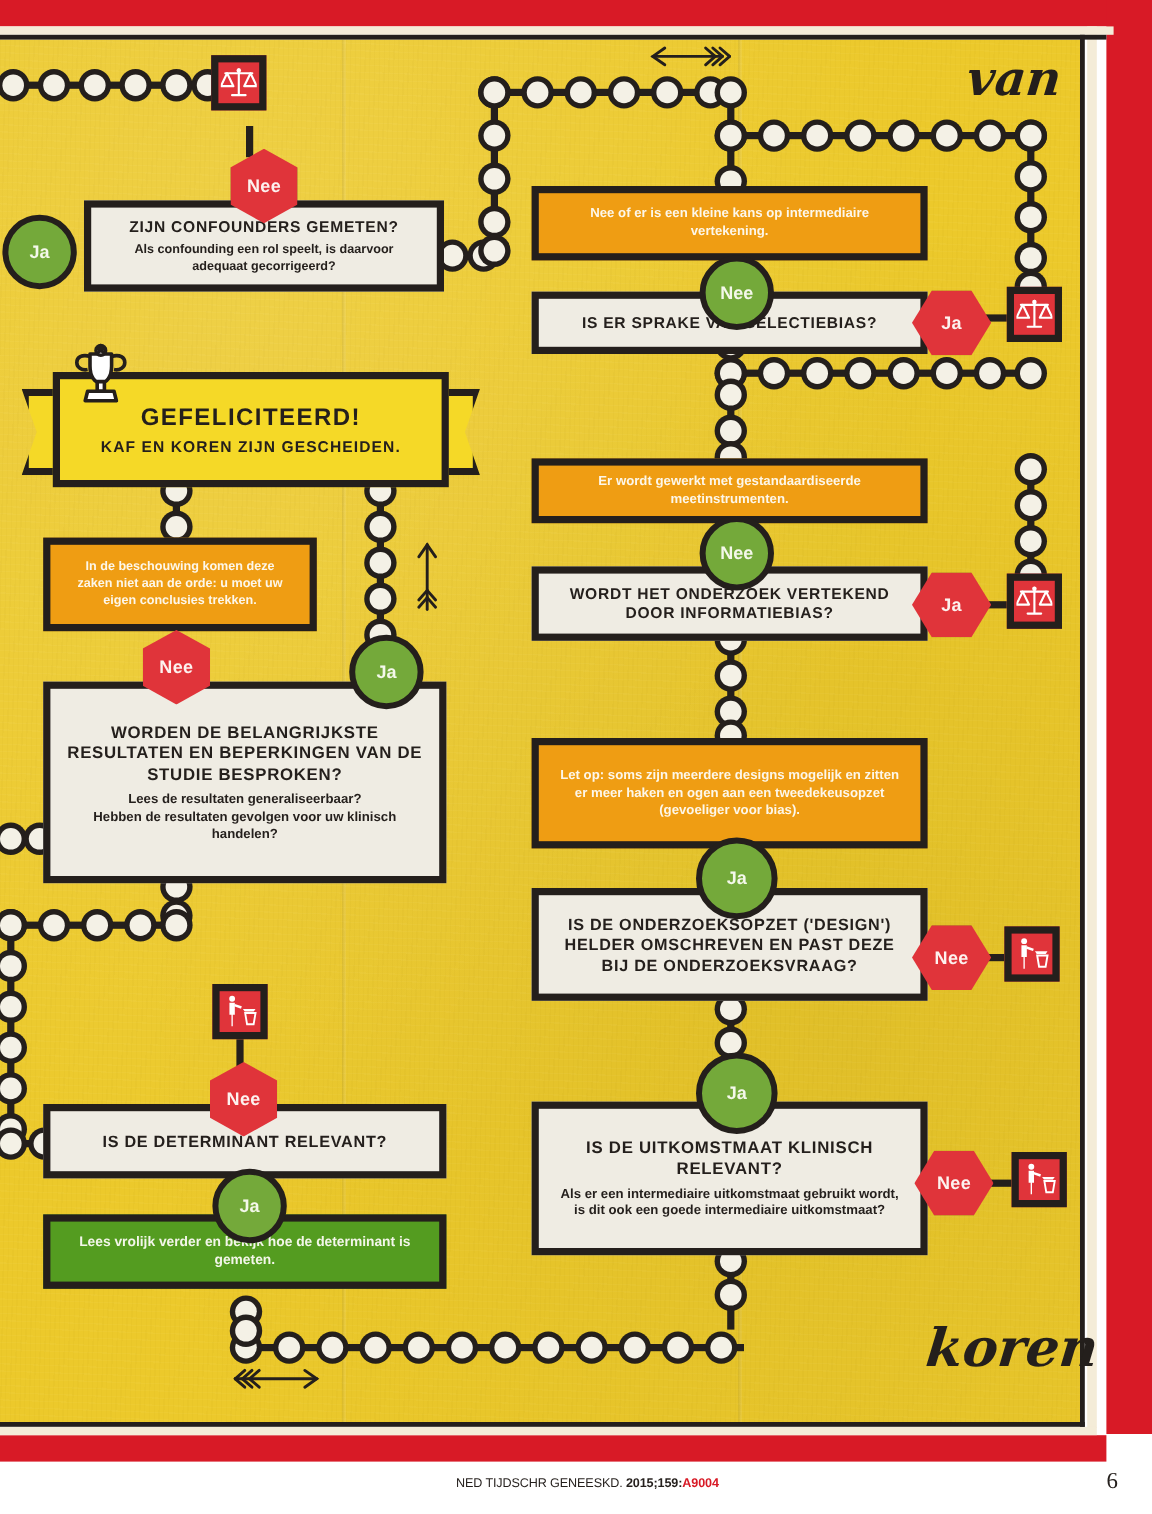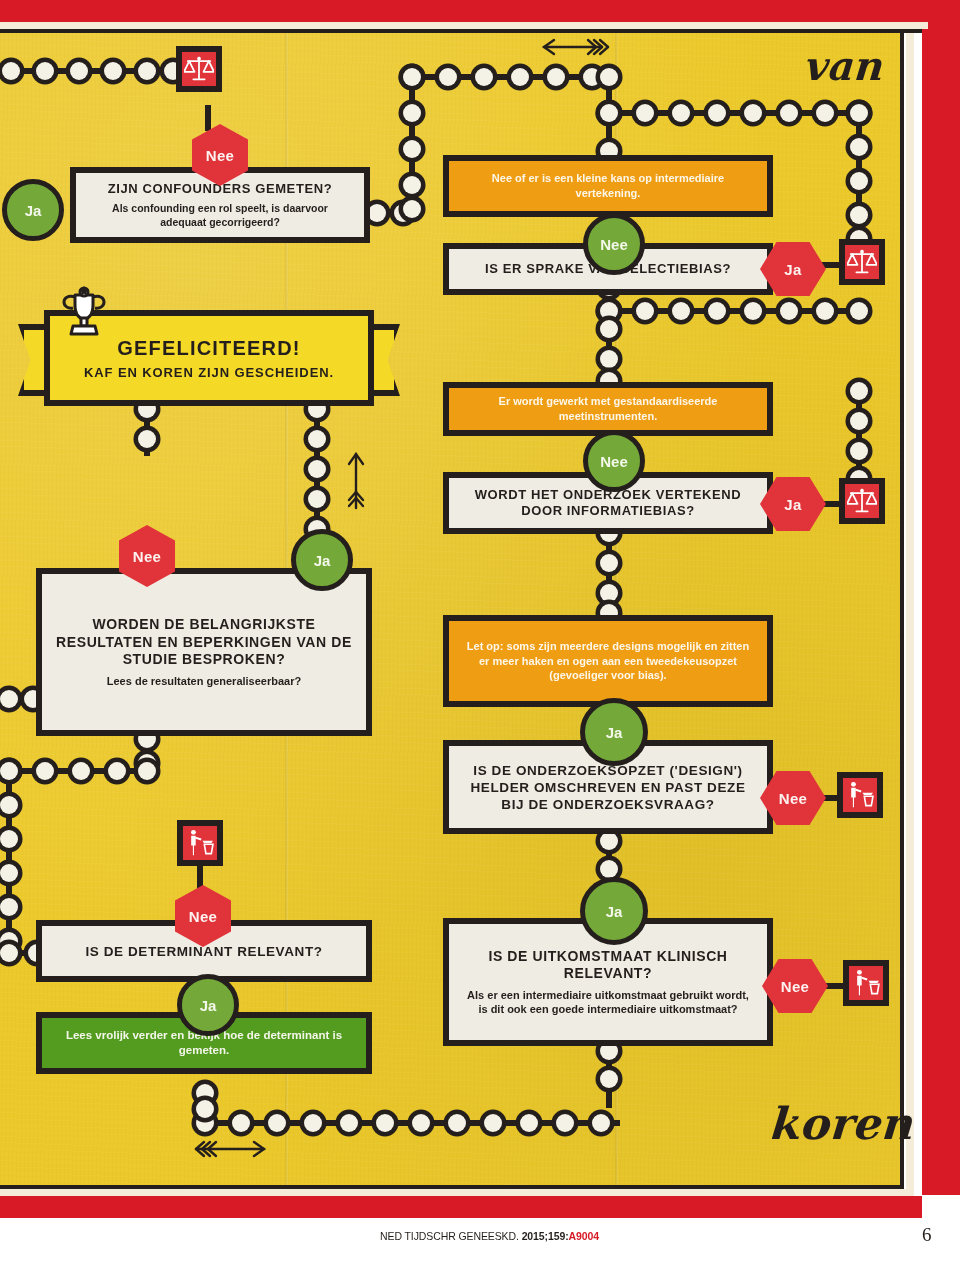--- a/index.html
+++ b/index.html
@@ -499,20 +499,23 @@
         <path d="M17 11c-7-2-11 1-11 5s4 7 9 6" fill="none"></path>
         <path d="M35 11c7-2 11 1 11 5s-4 7-9 6" fill="none"></path>
         <rect x="23" y="32" width="6" height="8"></rect>
         <path d="M15 40h22l2 8H13z"></path>
         <circle cx="26" cy="6" r="4"></circle>
       </g>
       <path d="M26 0l1.6 3.3 3.6.4-2.7 2.4.8 3.5-3.3-1.9-3.3 1.9.8-3.5-2.7-2.4 3.6-.4z" fill="#241f1c"></path>
     </svg>
   </div>
 
+  <div class="node note-box" style="left:36px;top:448px;width:228px;height:78px;z-index:5">
+    <div class="txt n" style="font-size:10.5px;max-width:200px">In de beschouwing komen deze zaken niet aan de orde: u moet uw eigen conclusies trekken.</div>
+  </div>
   <div class="hexbadge" style="left:119px;top:525px">
     <span>Nee</span>
   </div>
   <div class="circbadge" style="left:291px;top:529px">
     <span>Ja</span>
   </div>
 
   <div class="node note-box" style="left:443px;top:382px;width:330px;height:54px;z-index:5">
     <div class="txt n" style="font-size:11px;max-width:310px">Er wordt gewerkt met gestandaardiseerde meetinstrumenten.</div>
   </div>
@@ -522,20 +525,21 @@
   <div class="circbadge" style="left:583px;top:430px">
     <span>Nee</span>
   </div>
   <div class="hexbadge wide" style="left:760px;top:477px">
     <span>Ja</span>
   </div>
 
   <div class="node q-box" style="left:36px;top:568px;width:336px;height:168px;z-index:5">
     <div class="txt h" style="font-size:14px;max-width:300px">WORDEN DE BELANGRIJKSTE RESULTATEN EN BEPERKINGEN VAN DE STUDIE BESPROKEN?</div>
     <div class="txt s" style="font-size:11px;max-width:290px">Lees de resultaten generaliseerbaar?</div>
+    <div class="txt s" style="font-size:11px;max-width:290px;margin-top:0">Hebben de resultaten gevolgen voor uw klinisch handelen?</div>
   </div>
 
   <div class="node note-box" style="left:443px;top:615px;width:330px;height:92px;z-index:5">
     <div class="txt n" style="font-size:11px;max-width:300px">Let op: soms zijn meerdere designs mogelijk en zitten er meer haken en ogen aan een tweedekeusopzet (gevoeliger voor bias).</div>
   </div>
   <div class="node q-box" style="left:443px;top:740px;width:330px;height:94px;z-index:5">
     <div class="txt h" style="font-size:13.5px;max-width:300px">IS DE ONDERZOEKSOPZET ('DESIGN') HELDER OMSCHREVEN EN PAST DEZE BIJ DE ONDERZOEKSVRAAG?</div>
   </div>
   <div class="circbadge big" style="left:580px;top:698px">
     <span>Ja</span>

